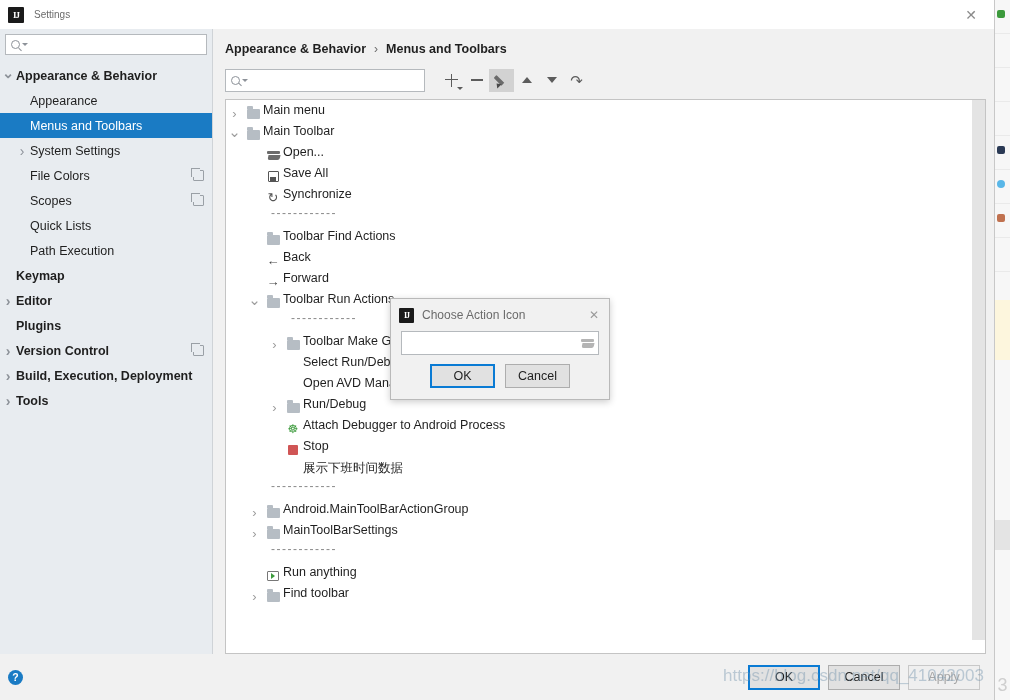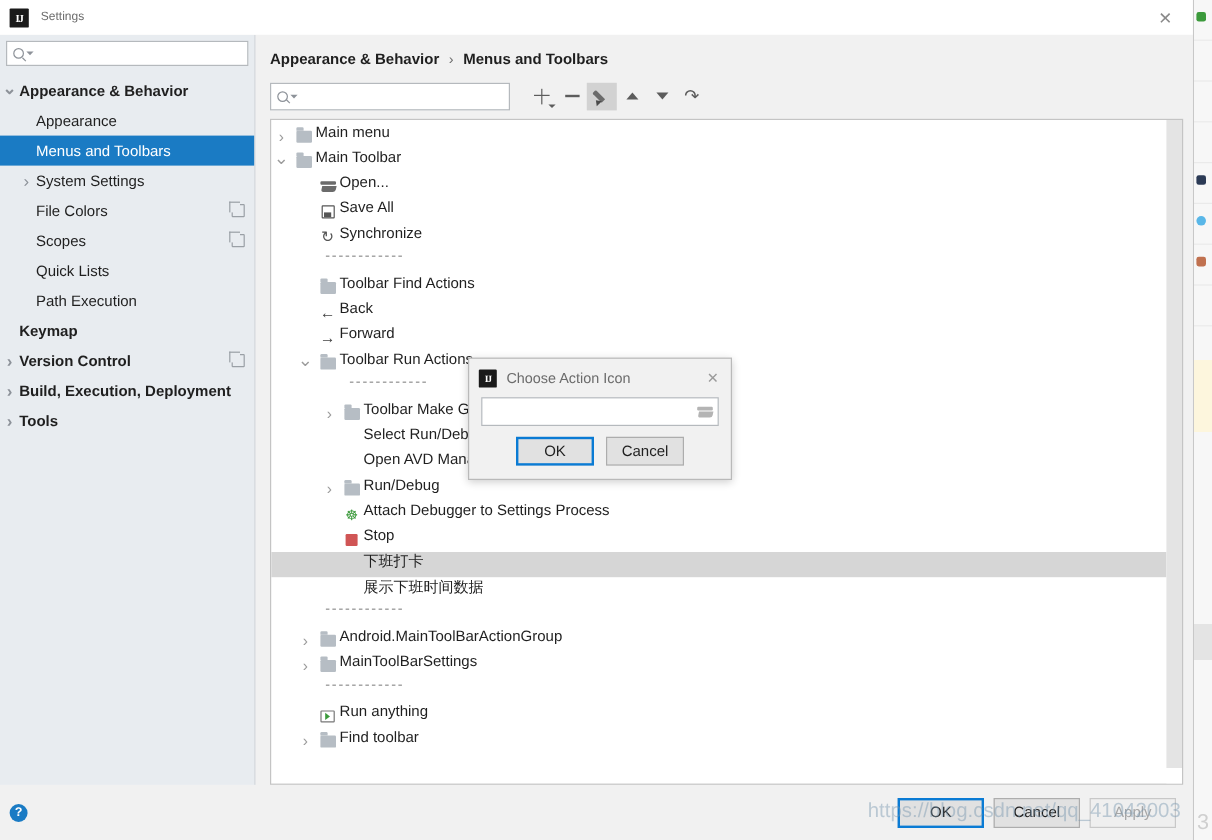--- a/index.html
+++ b/index.html
@@ -461,20 +461,28 @@
             <div class="side-row">
               <div class="side-arrow" style="margin-left: 14px;"></div>
               <span class="side-label">Path Execution</span>
             </div>
             <div class="side-row bold">
               <div class="side-arrow" style="margin-left: 0px;"></div>
               <span class="side-label">Keymap</span>
             </div>
             <div class="side-row bold">
               <div class="side-arrow right" style="margin-left: 0px;"></div>
+              <span class="side-label">Editor</span>
+            </div>
+            <div class="side-row bold">
+              <div class="side-arrow" style="margin-left: 0px;"></div>
+              <span class="side-label">Plugins</span>
+            </div>
+            <div class="side-row bold">
+              <div class="side-arrow right" style="margin-left: 0px;"></div>
               <span class="side-label">Version Control</span>
               <div class="copy-ic"></div>
             </div>
             <div class="side-row bold">
               <div class="side-arrow right" style="margin-left: 0px;"></div>
               <span class="side-label">Build, Execution, Deployment</span>
             </div>
             <div class="side-row bold">
               <div class="side-arrow right" style="margin-left: 0px;"></div>
               <span class="side-label">Tools</span>
@@ -616,33 +624,28 @@
                 <div class="ticon">
                   <div class="folder"></div>
                 </div>
                 <span class="tlabel">Run/Debug</span>
               </div>
               <div class="trow">
                 <div class="tarrow" style="margin-left: 40px;"></div>
                 <div class="ticon">
                   <span class="bug-ic">☸</span>
                 </div>
-                <span class="tlabel">Attach Debugger to Settings Process</span>
+                <span class="tlabel">Attach Debugger to Android Process</span>
               </div>
               <div class="trow">
                 <div class="tarrow" style="margin-left: 40px;"></div>
                 <div class="ticon">
                   <div class="stop-ic"></div>
                 </div>
                 <span class="tlabel">Stop</span>
-              </div>
-              <div class="trow sel">
-                <div class="tarrow" style="margin-left: 40px;"></div>
-                <div class="ticon"></div>
-                <span class="tlabel">下班打卡</span>
               </div>
               <div class="trow">
                 <div class="tarrow" style="margin-left: 40px;"></div>
                 <div class="ticon"></div>
                 <span class="tlabel">展示下班时间数据</span>
               </div>
               <div class="trow">
                 <div class="tarrow" style="margin-left: 20px;"></div>
                 <span class="dashes" style="margin-left: 8px;">------------</span>
               </div>

